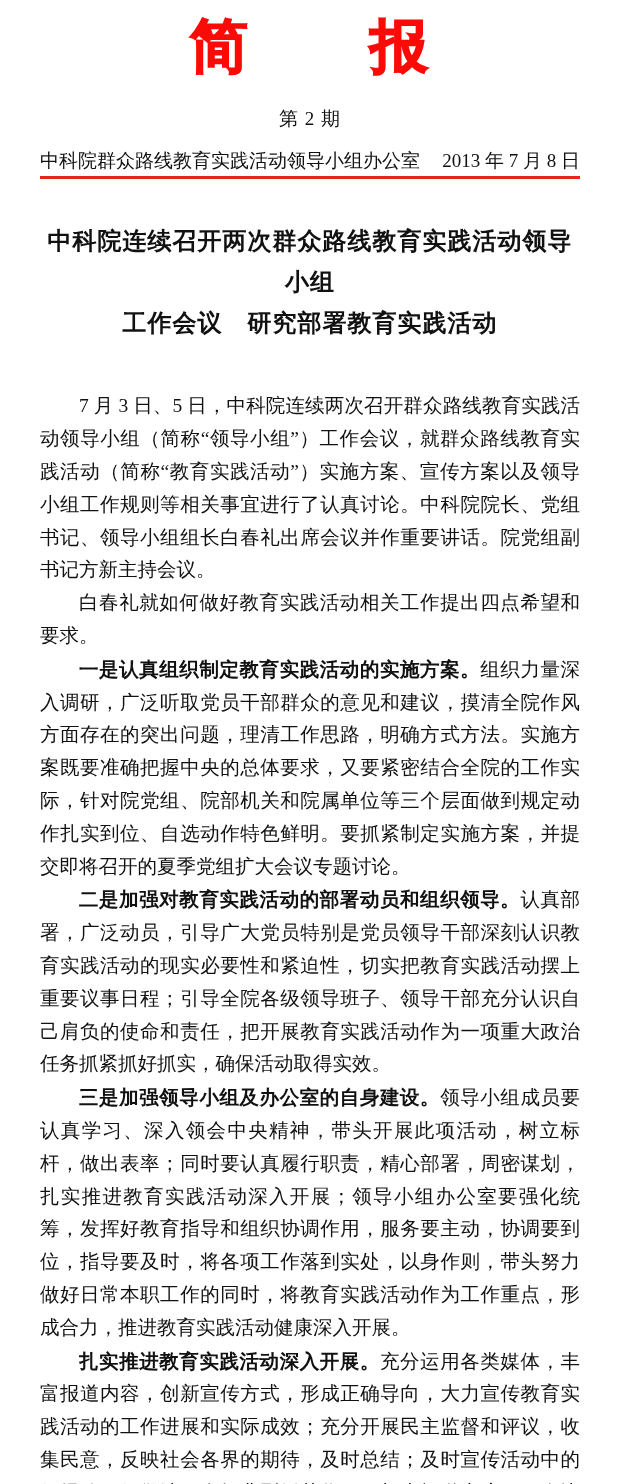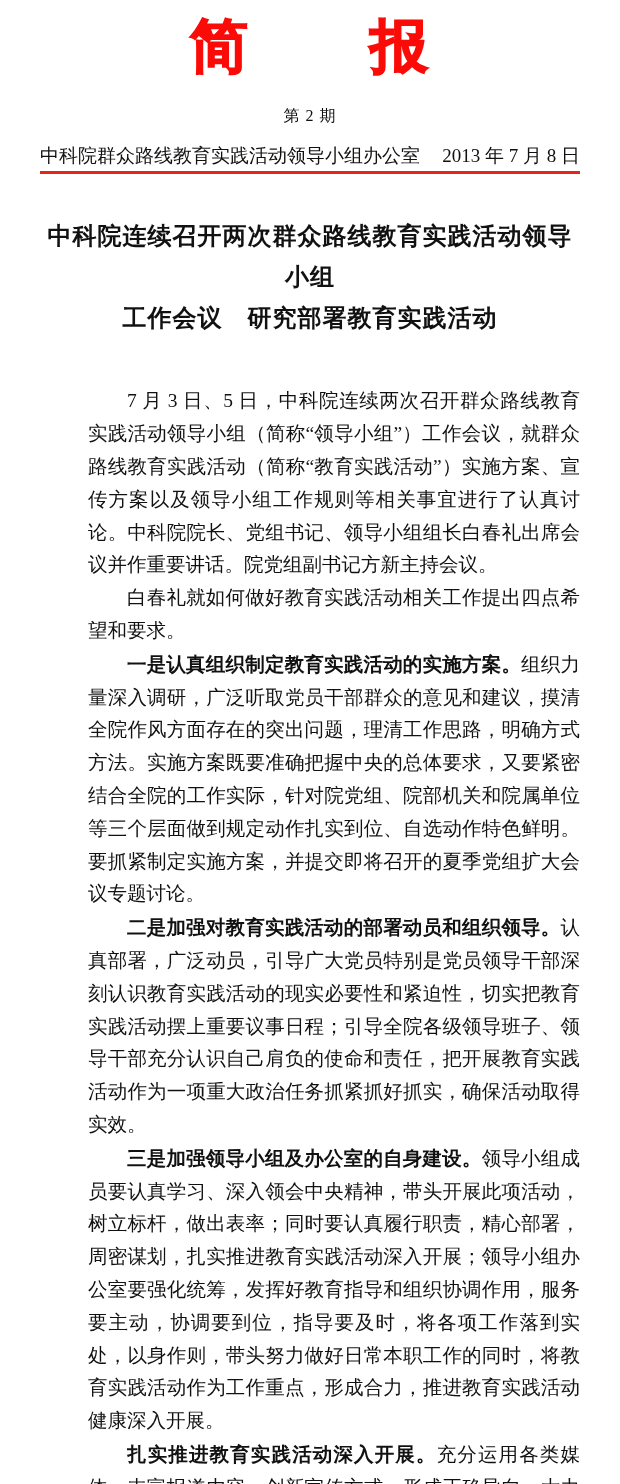--- a/index.html
+++ b/index.html
@@ -23,21 +23,21 @@
     font-weight: bold;
     line-height: 1.18;
     font-family: "DejaVu Serif", serif;
     letter-spacing: 2px;
     -webkit-text-stroke: 1.5px currentColor;
   }
 
   .issue {
     margin-top: 26px;
     text-align: center;
-    font-size: 16px;
+    font-size: 19px;
     letter-spacing: 1px;
   }
 
   .issuer-row {
     margin-top: 16px;
     display: flex;
     justify-content: space-between;
     align-items: baseline;
     font-size: 19px;
     white-space: nowrap;
@@ -59,21 +59,21 @@
   }
 
   .article-body {
     margin-top: 46px;
     font-size: 19.5px;
     line-height: 32.8px;
     text-align: justify;
     text-justify: inter-ideograph;
   }
 
-  .para { text-indent: 2em; margin-left: 48px; }
+  .para { text-indent: 2em; }
 
   .lead {
     font-weight: bold;
     font-family: "Liberation Sans", sans-serif;
   }
 </style>
 </head>
 <body>
 
 <div class="page">

